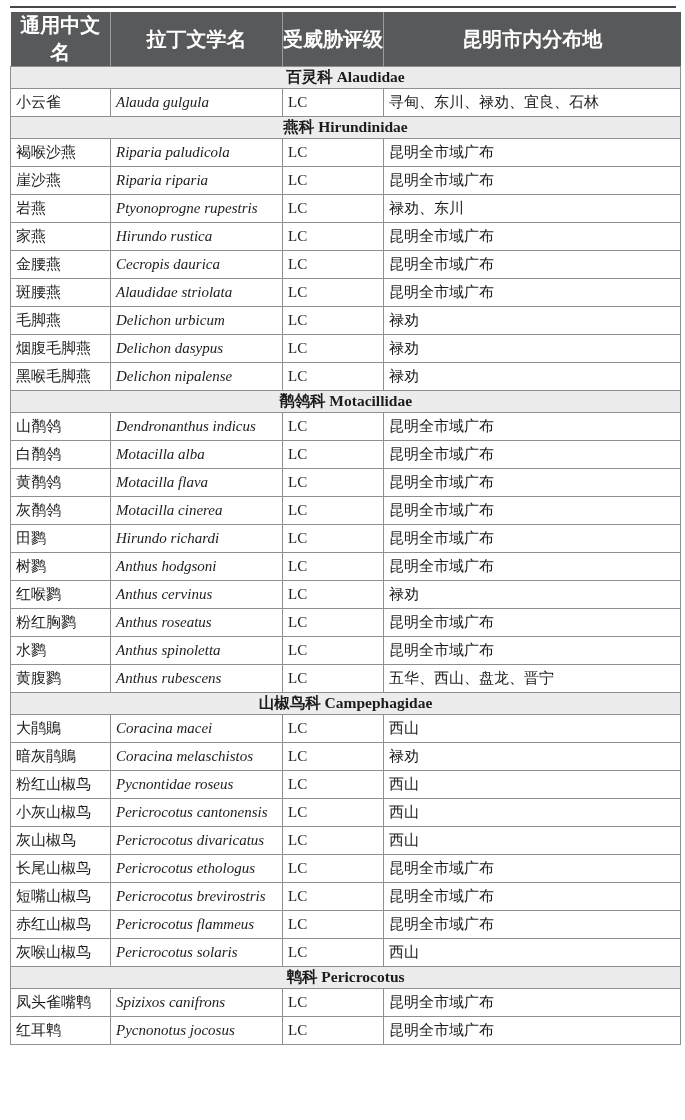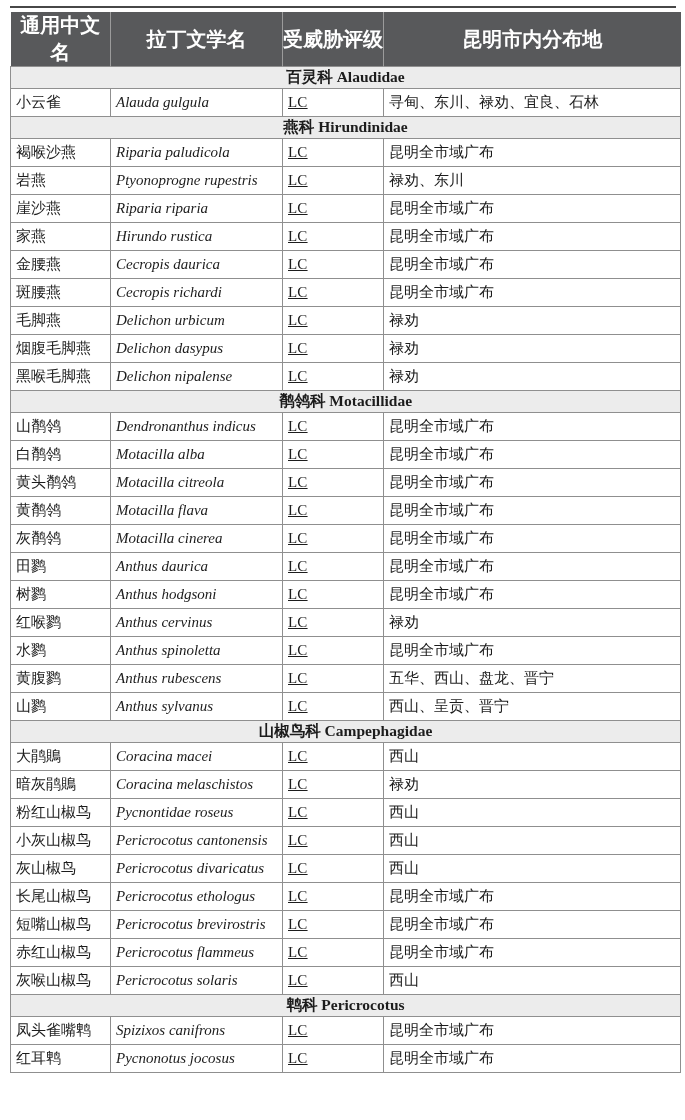--- a/index.html
+++ b/index.html
@@ -56,21 +56,21 @@
   }
   tr.section td {
     background: #ececec;
     text-align: center;
     font-weight: bold;
     font-size: 15.5px;
     height: 20px;
     padding: 0 4px;
   }
   td.latin { font-style: italic; }
-  td.rating { letter-spacing: 0.2px; text-decoration: underline; }
+  td.rating { letter-spacing: 0.2px; }
 </style>
 </head>
 <body>
 
 <div class="page">
   <div class="top-rule"></div>
   <table class="bird-table">
     <colgroup>
       <col class="c1">
         <col class="c2">
@@ -98,46 +98,46 @@
         <tr class="section">
           <td colspan="4">燕科 Hirundinidae</td>
         </tr>
         <tr>
           <td class="cn">褐喉沙燕</td>
           <td class="latin">Riparia paludicola</td>
           <td class="rating">LC</td>
           <td class="dist">昆明全市域广布</td>
         </tr>
         <tr>
+          <td class="cn">崖沙燕</td>
+          <td class="latin">Riparia riparia</td>
+          <td class="rating">LC</td>
+          <td class="dist">昆明全市域广布</td>
+        </tr>
+        <tr>
           <td class="cn">岩燕</td>
           <td class="latin">Ptyonoprogne rupestris</td>
           <td class="rating">LC</td>
           <td class="dist">禄劝、东川</td>
         </tr>
         <tr>
-          <td class="cn">崖沙燕</td>
-          <td class="latin">Riparia riparia</td>
-          <td class="rating">LC</td>
-          <td class="dist">昆明全市域广布</td>
-        </tr>
-        <tr>
           <td class="cn">家燕</td>
           <td class="latin">Hirundo rustica</td>
           <td class="rating">LC</td>
           <td class="dist">昆明全市域广布</td>
         </tr>
         <tr>
           <td class="cn">金腰燕</td>
           <td class="latin">Cecropis daurica</td>
           <td class="rating">LC</td>
           <td class="dist">昆明全市域广布</td>
         </tr>
         <tr>
           <td class="cn">斑腰燕</td>
-          <td class="latin">Cecropis richardi</td>
+          <td class="latin">Alaudidae striolata</td>
           <td class="rating">LC</td>
           <td class="dist">昆明全市域广布</td>
         </tr>
         <tr>
           <td class="cn">毛脚燕</td>
           <td class="latin">Delichon urbicum</td>
           <td class="rating">LC</td>
           <td class="dist">禄劝</td>
         </tr>
         <tr>
@@ -161,72 +161,66 @@
           <td class="rating">LC</td>
           <td class="dist">昆明全市域广布</td>
         </tr>
         <tr>
           <td class="cn">白鹡鸰</td>
           <td class="latin">Motacilla alba</td>
           <td class="rating">LC</td>
           <td class="dist">昆明全市域广布</td>
         </tr>
         <tr>
-          <td class="cn">黄头鹡鸰</td>
-          <td class="latin">Motacilla citreola</td>
-          <td class="rating">LC</td>
-          <td class="dist">昆明全市域广布</td>
-        </tr>
-        <tr>
           <td class="cn">黄鹡鸰</td>
           <td class="latin">Motacilla flava</td>
           <td class="rating">LC</td>
           <td class="dist">昆明全市域广布</td>
         </tr>
         <tr>
           <td class="cn">灰鹡鸰</td>
           <td class="latin">Motacilla cinerea</td>
           <td class="rating">LC</td>
           <td class="dist">昆明全市域广布</td>
         </tr>
         <tr>
           <td class="cn">田鹨</td>
-          <td class="latin">Anthus daurica</td>
+          <td class="latin">Hirundo richardi</td>
           <td class="rating">LC</td>
           <td class="dist">昆明全市域广布</td>
         </tr>
         <tr>
           <td class="cn">树鹨</td>
           <td class="latin">Anthus hodgsoni</td>
           <td class="rating">LC</td>
           <td class="dist">昆明全市域广布</td>
         </tr>
         <tr>
           <td class="cn">红喉鹨</td>
           <td class="latin">Anthus cervinus</td>
           <td class="rating">LC</td>
           <td class="dist">禄劝</td>
         </tr>
         <tr>
+          <td class="cn">粉红胸鹨</td>
+          <td class="latin">Anthus roseatus</td>
+          <td class="rating">LC</td>
+          <td class="dist">昆明全市域广布</td>
+        </tr>
+        <tr>
           <td class="cn">水鹨</td>
           <td class="latin">Anthus spinoletta</td>
           <td class="rating">LC</td>
           <td class="dist">昆明全市域广布</td>
         </tr>
         <tr>
           <td class="cn">黄腹鹨</td>
           <td class="latin">Anthus rubescens</td>
           <td class="rating">LC</td>
           <td class="dist">五华、西山、盘龙、晋宁</td>
-        </tr>
-        <tr>
-          <td class="cn">山鹨</td>
-          <td class="latin">Anthus sylvanus</td>
-          <td class="rating">LC</td>
-          <td class="dist">西山、呈贡、晋宁</td>
         </tr>
         <tr class="section">
           <td colspan="4">山椒鸟科 Campephagidae</td>
         </tr>
         <tr>
           <td class="cn">大鹃鵙</td>
           <td class="latin">Coracina macei</td>
           <td class="rating">LC</td>
           <td class="dist">西山</td>
         </tr>

